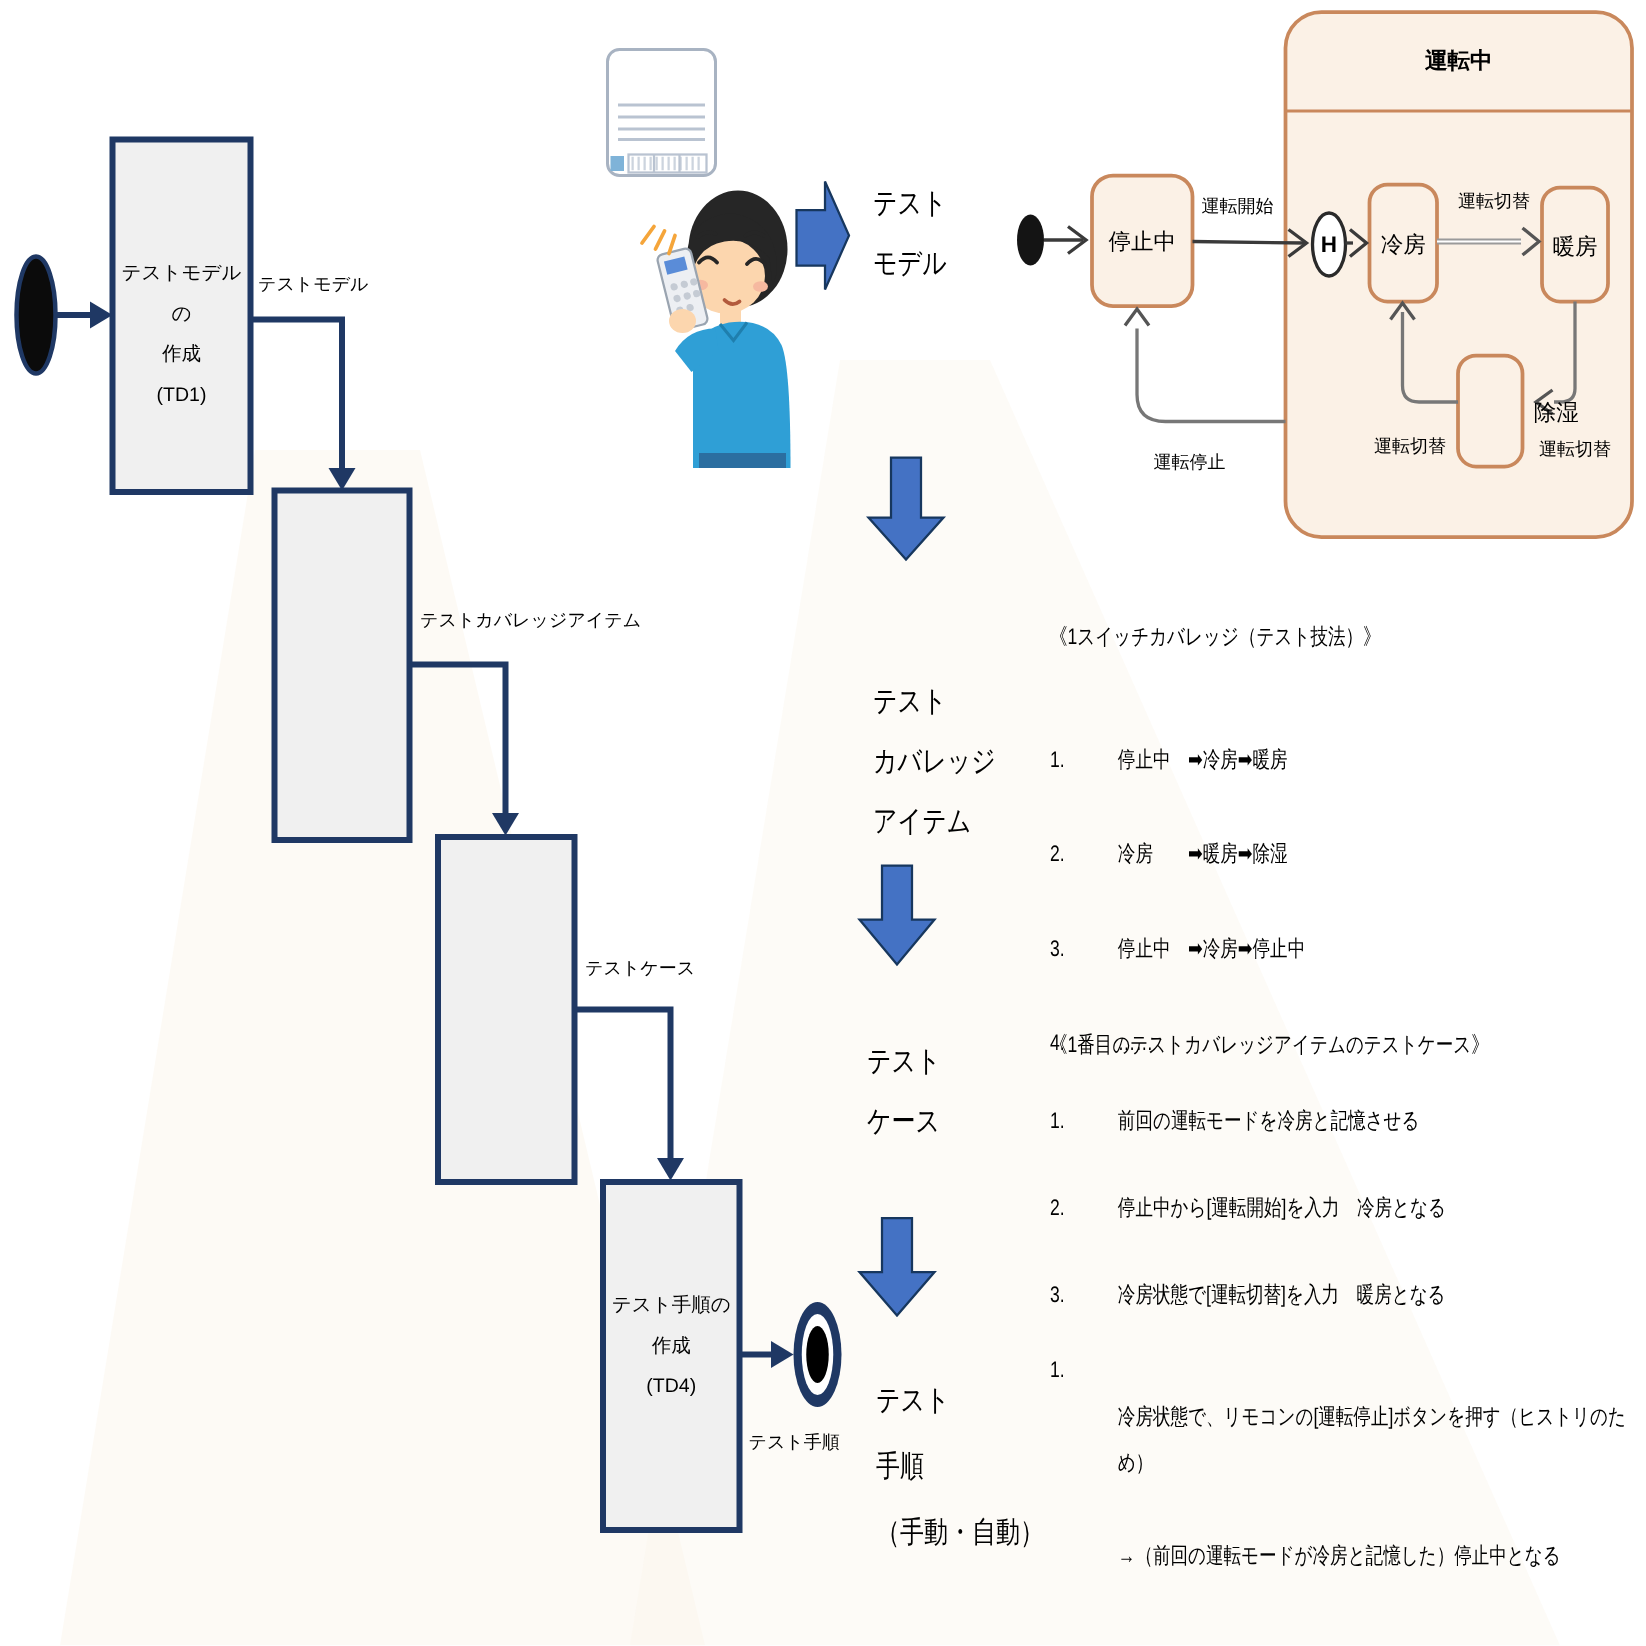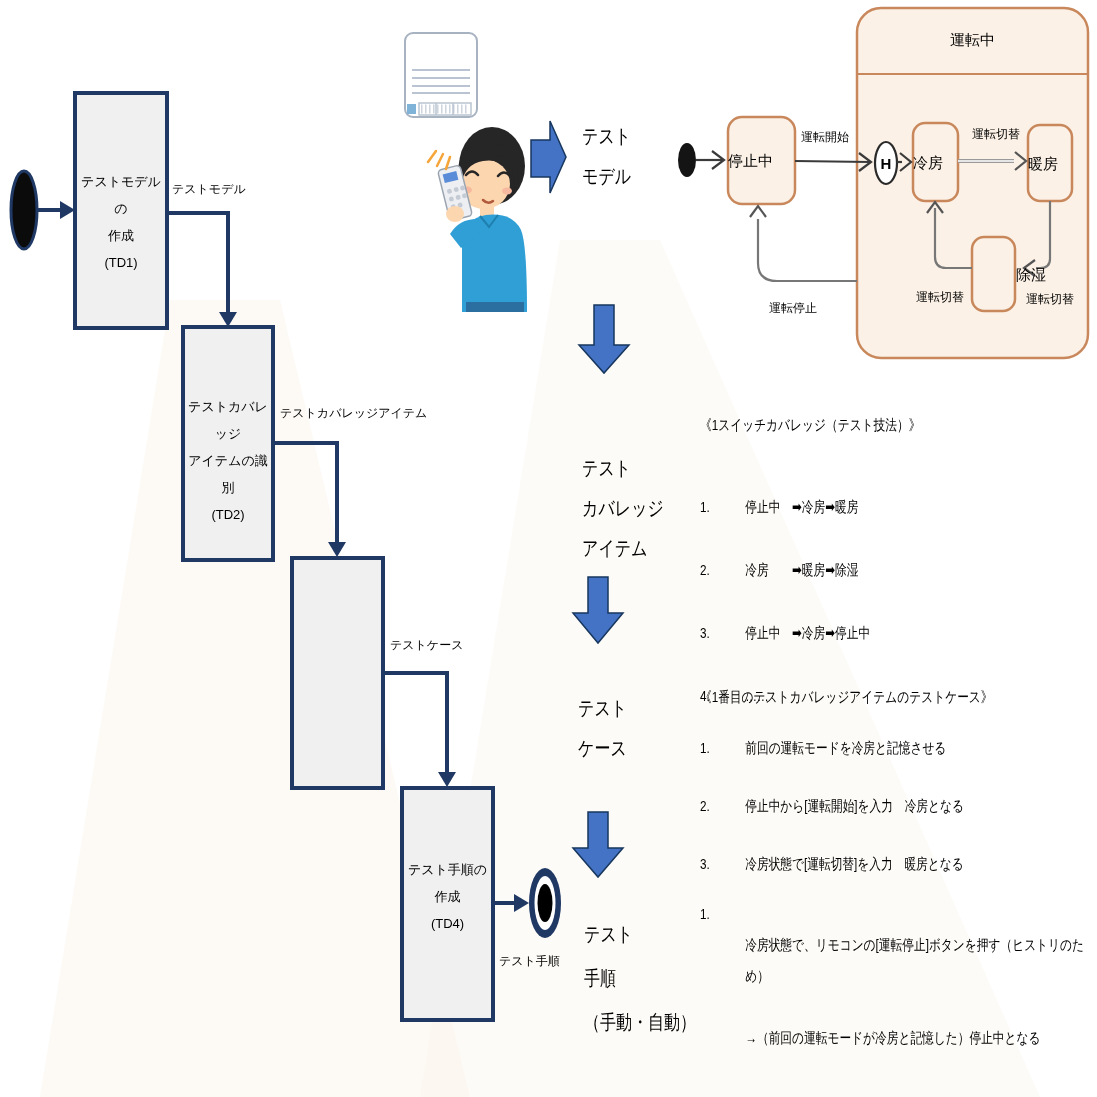--- a/index.html
+++ b/index.html
@@ -5,22 +5,22 @@
   html,body{margin:0;padding:0;background:#fff;}
   .canvas{position:relative;width:1097px;height:1097px;background:#ffffff;
           font-family:"Liberation Sans",sans-serif;overflow:hidden;}
   .canvas svg{position:absolute;left:0;top:0;}
   .t{position:absolute;color:#000;white-space:pre-line;}
   .box-label{font-size:13px;line-height:27px;text-align:center;}
   .out-label{font-size:12px;text-align:center;}
   .stage{font-size:20px;line-height:40px;font-weight:500;transform:scaleX(.8);
          transform-origin:left top;}
   .stage4{line-height:44px;}
-  .state-label{font-size:15px;text-align:left;}
-  .state-title{font-size:15px;text-align:center;font-weight:400;}
+  .state-label{font-size:15px;text-align:center;}
+  .state-title{font-size:15px;text-align:center;font-weight:700;}
   .hist{font-size:15px;font-weight:bold;text-align:center;}
   .trans-label{font-size:12px;text-align:center;}
   .rblock{font-size:15px;line-height:20px;transform:scaleX(.78);transform-origin:left top;}
   .lrow{display:flex;margin-bottom:23px;}
   .trow{display:flex;margin-bottom:18px;}
   .num{width:58px;flex:none;}
   .prow{display:flex;margin-bottom:4px;}
   .pnum{width:58px;flex:none;line-height:31px;}
   .plines{width:462px;line-height:31px;}
 </style>
@@ -140,23 +140,20 @@
       <path d="M927,213 L935,202 L943,213" stroke="#555555" stroke-width="2.2"></path>
       <path d="M857,281 H777 Q758,281 758,263 V219" stroke="#777777" stroke-width="2.2"></path>
       <path d="M750,217 L758,206 L766,217" stroke="#555555" stroke-width="2.2"></path>
     </g>
   </g>
 </svg>
 
   <div class="t box-label" style="left:75px;top:168px;width:92px">テストモデルの
 作成
 (TD1)</div>
-  <div class="t box-label" style="left:183px;top:393px;width:90px">テストカバレッジ
-アイテムの識別
-(TD2)</div>
   <div class="t box-label" style="left:402px;top:856px;width:91px">テスト手順の
 作成
 (TD4)</div>
 
   <div class="t out-label" style="left:172px;top:181px">テストモデル</div>
   <div class="t out-label" style="left:280px;top:405px">テストカバレッジアイテム</div>
   <div class="t out-label" style="left:390px;top:637px">テストケース</div>
   <div class="t out-label" style="left:499px;top:953px">テスト手順</div>
 
   <div class="t stage" style="left:582px;top:116px">テスト

